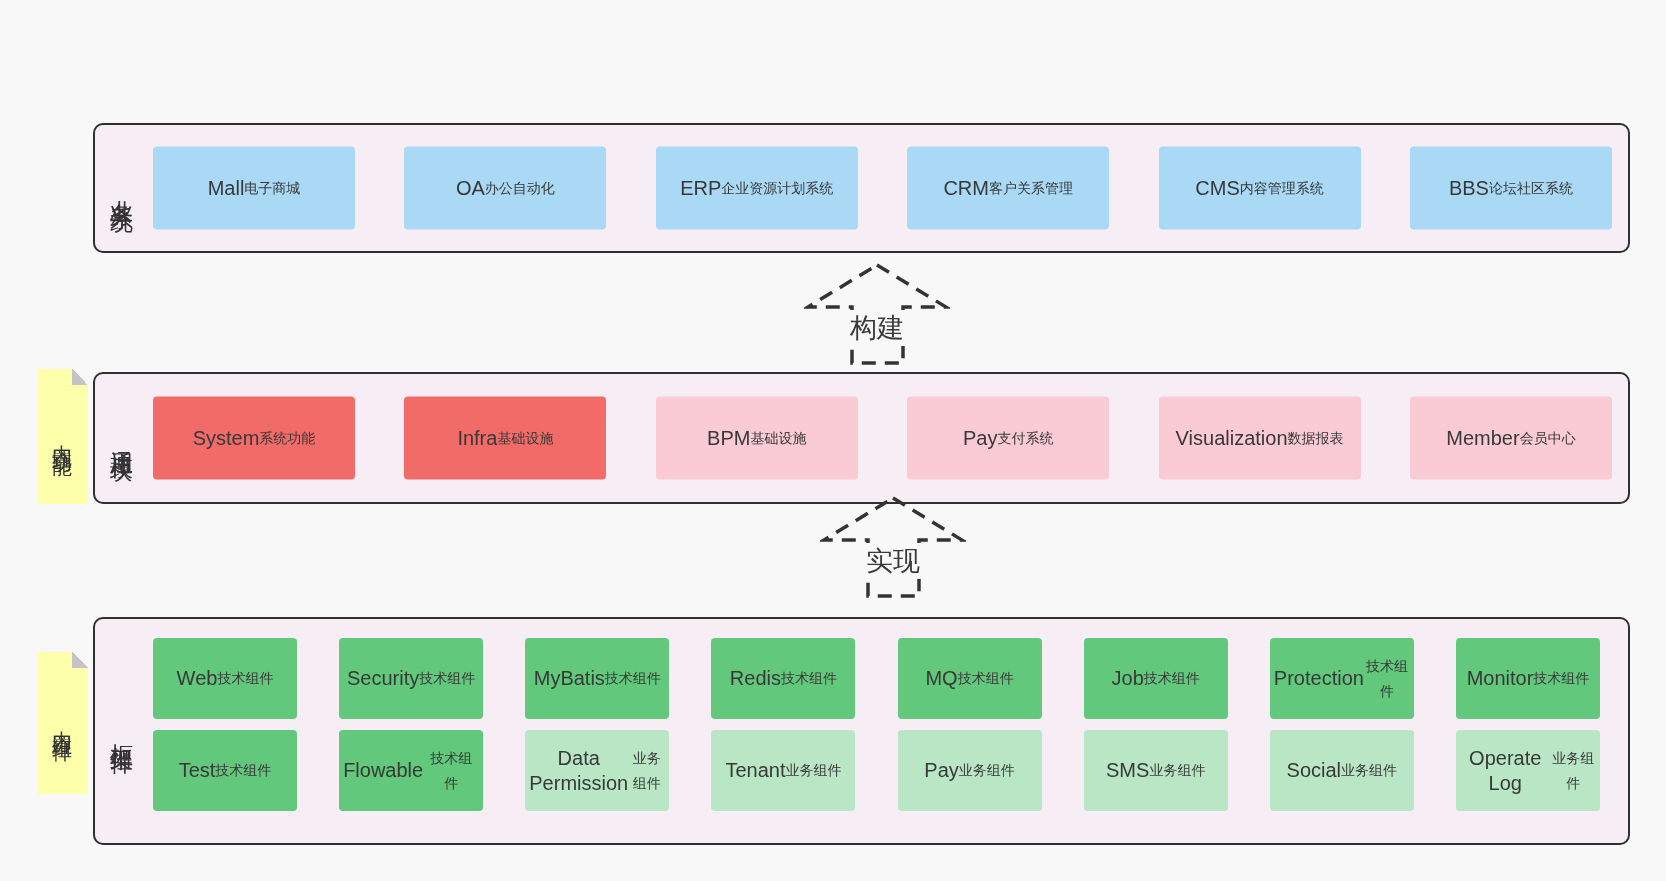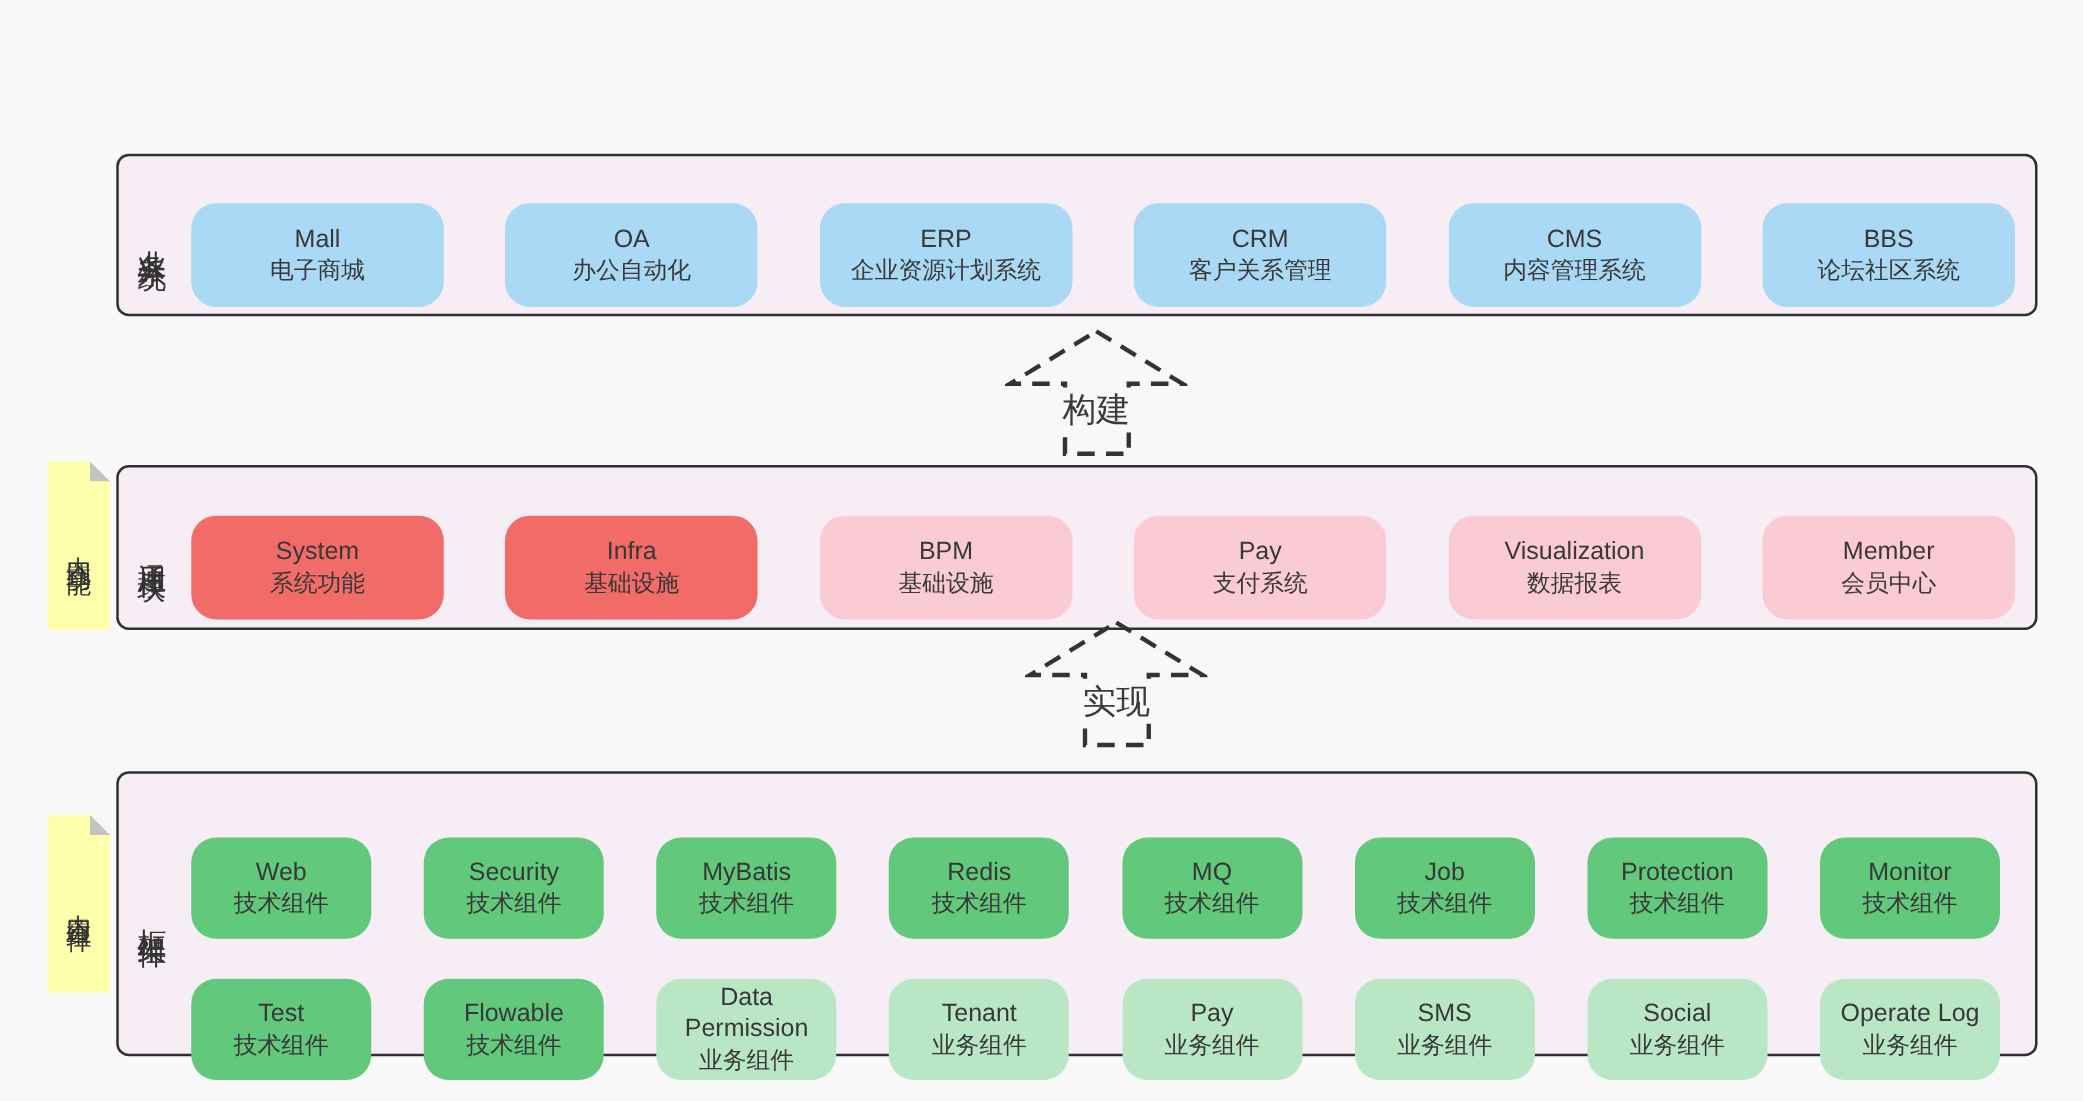--- a/index.html
+++ b/index.html
@@ -32,32 +32,32 @@
   }
 
   
   .row {
     position: absolute; display: flex; justify-content: space-between;
   }
   .row6 { left: 58px; right: 16px; top: 50%; transform: translateY(-50%); }
   .row6 .box { width: 202px; height: 83px; }
   .row8 { left: 58px; right: 28px; }
   #fw-row-1 { top: 19px; }
-  #fw-row-2 { top: 132px; }
+  #fw-row-2 { top: 111px; }
   .row8 .box { width: 144px; height: 81px; }
 
   .box {
-    border-radius: 20px;
-    display: flex; flex-direction: column;
+    border-radius: 4px;
+    display: flex; flex-direction: row;
     align-items: center; justify-content: center;
     text-align: center; color: #383838;
-    box-sizing: border-box; padding: 2px 4px; margin-top: 32px;
+    box-sizing: border-box; padding: 2px 4px;
   }
   .box-title    { font-size: 20px; line-height: 25px; }
-  .box-subtitle { font-size: 19px; line-height: 25px; text-align: center; }
+  .box-subtitle { font-size: 14px; line-height: 25px; text-align: center; }
 
   .blue       { background: var(--box-blue, #a9d9f5); }
   .red        { background: var(--box-red, #f16b68); }
   .pink       { background: var(--box-pink, #facad5); }
   .green      { background: var(--box-green, #61c87c); }
   .lightgreen { background: var(--box-lightgreen, #b9e7c6); }
 
   
   .sticky {
     position: absolute; left: 38px; width: 50px;

